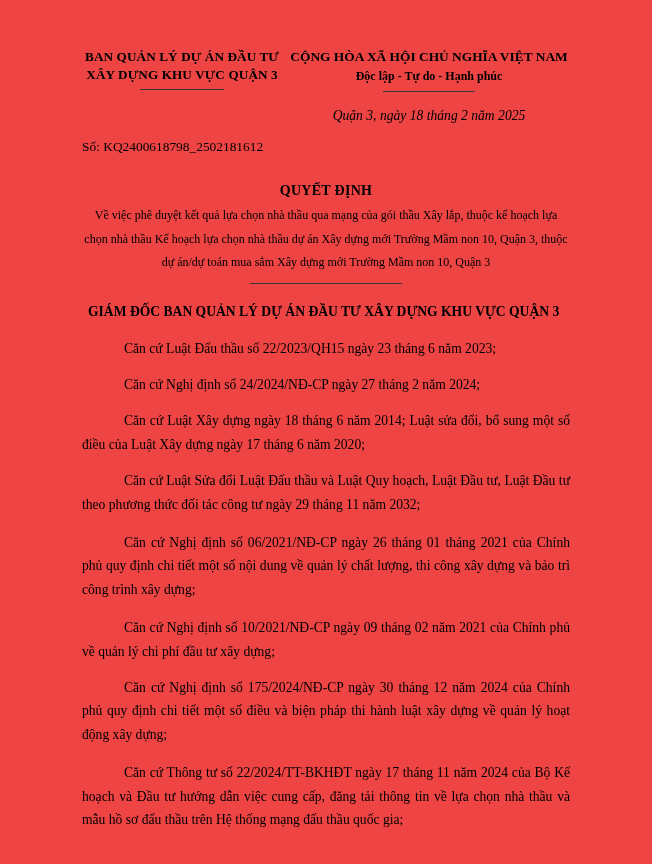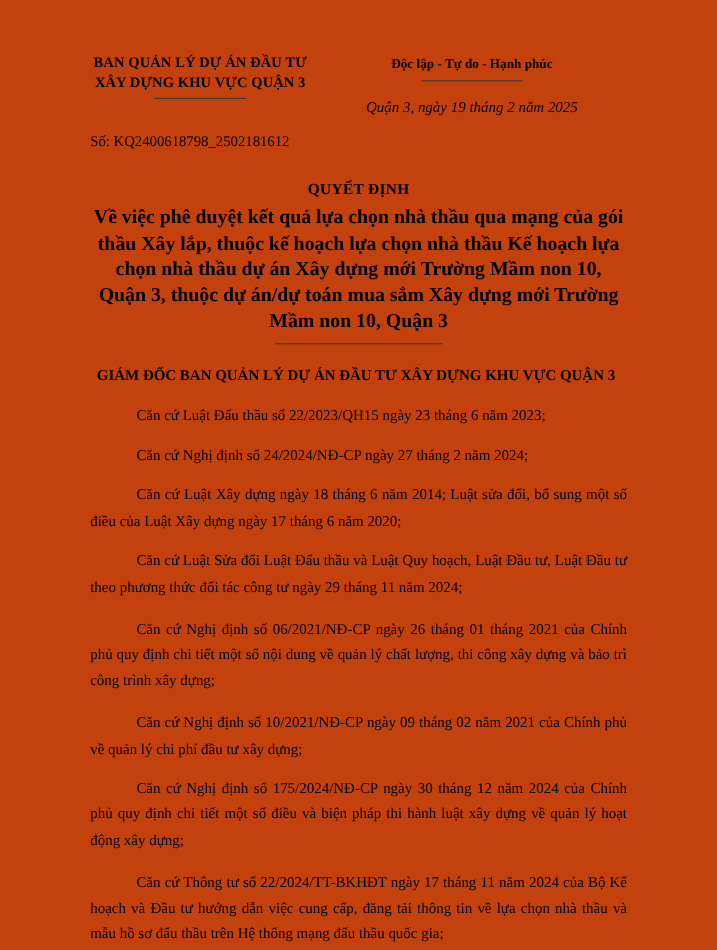--- a/index.html
+++ b/index.html
@@ -16,21 +16,21 @@
     color: #000000;
     -webkit-font-smoothing: antialiased;
   }
 
   .page {
     position: relative;
     width: 652px;
     height: 864px;
     padding: 0;
     box-sizing: border-box;
-    background: #c2410c;
+    background: #ef4444;
   }
 
   .content {
     position: absolute;
     left: 82px;
     top: 48px;
     width: 488px;
   }
 
   
@@ -97,22 +97,22 @@
     margin-top: 24px;
     text-align: center;
   }
   .decision-word {
     font-weight: bold;
     font-size: 14px;
     letter-spacing: 0.3px;
     line-height: 22px;
   }
   .decision-subject {
-    font-weight: bold;
-    font-size: 18px;
+    font-weight: normal;
+    font-size: 12px;
     line-height: 23.5px;
     margin-top: 2px;
     text-align: center;
   }
 
   
   .issuer {
     font-weight: bold;
     font-size: 13.6px;
     line-height: 23px;
@@ -150,42 +150,43 @@
   <div class="content">
 
     <div class="doc-header">
 
       <div class="hdr-left">
         <div class="org-name">BAN QUẢN LÝ DỰ ÁN ĐẦU TƯ XÂY DỰNG KHU VỰC QUẬN 3</div>
         <hr class="rule rule-left">
       </div>
 
       <div class="hdr-right">
+        <div class="nation-name">CỘNG HÒA XÃ HỘI CHỦ NGHĨA VIỆT NAM</div>
         <div class="motto">Độc lập - Tự do - Hạnh phúc</div>
         <hr class="rule rule-right">
-        <div class="date-line">Quận 3, ngày 19 tháng 2 năm 2025</div>
+        <div class="date-line">Quận 3, ngày 18 tháng 2 năm 2025</div>
       </div>
 
     </div>
 
     <div class="doc-number">Số: KQ2400618798_2502181612</div>
 
     <div class="title-block">
       <div class="decision-word">QUYẾT ĐỊNH</div>
       <div class="decision-subject">Về việc phê duyệt kết quả lựa chọn nhà thầu qua mạng của gói thầu Xây lắp, thuộc kế hoạch lựa chọn nhà thầu Kế hoạch lựa chọn nhà thầu dự án Xây dựng mới Trường Mầm non 10, Quận 3, thuộc dự án/dự toán mua sắm Xây dựng mới Trường Mầm non 10, Quận 3</div>
       <hr class="rule rule-title">
     </div>
 
     <div class="issuer">GIÁM ĐỐC BAN QUẢN LÝ DỰ ÁN ĐẦU TƯ XÂY DỰNG KHU VỰC QUẬN 3</div>
 
     <div class="body-block">
       <p class="para spaced">Căn cứ Luật Đấu thầu số 22/2023/QH15 ngày 23 tháng 6 năm 2023;</p>
       <p class="para spaced">Căn cứ Nghị định số 24/2024/NĐ-CP ngày 27 tháng 2 năm 2024;</p>
       <p class="para spaced">Căn cứ Luật Xây dựng ngày 18 tháng 6 năm 2014; Luật sửa đổi, bổ sung một số điều của Luật Xây dựng ngày 17 tháng 6 năm 2020;</p>
-      <p class="para spaced">Căn cứ Luật Sửa đổi Luật Đấu thầu và Luật Quy hoạch, Luật Đầu tư, Luật Đầu tư theo phương thức đối tác công tư ngày 29 tháng 11 năm 2024;</p>
+      <p class="para spaced">Căn cứ Luật Sửa đổi Luật Đấu thầu và Luật Quy hoạch, Luật Đầu tư, Luật Đầu tư theo phương thức đối tác công tư ngày 29 tháng 11 năm 2032;</p>
       <p class="para tight">Căn cứ Nghị định số 06/2021/NĐ-CP ngày 26 tháng 01 tháng 2021 của Chính phủ quy định chi tiết một số nội dung về quản lý chất lượng, thi công xây dựng và bảo trì công trình xây dựng;</p>
       <p class="para tight">Căn cứ Nghị định số 10/2021/NĐ-CP ngày 09 tháng 02 năm 2021 của Chính phủ về quản lý chi phí đầu tư xây dựng;</p>
       <p class="para spaced">Căn cứ Nghị định số 175/2024/NĐ-CP ngày 30 tháng 12 năm 2024 của Chính phủ quy định chi tiết một số điều và biện pháp thi hành luật xây dựng về quản lý hoạt động xây dựng;</p>
       <p class="para tight">Căn cứ Thông tư số 22/2024/TT-BKHĐT ngày 17 tháng 11 năm 2024 của Bộ Kế hoạch và Đầu tư hướng dẫn việc cung cấp, đăng tải thông tin về lựa chọn nhà thầu và mẫu hồ sơ đấu thầu trên Hệ thống mạng đấu thầu quốc gia;</p>
 
     </div>
 
   </div>
 </div>
 

